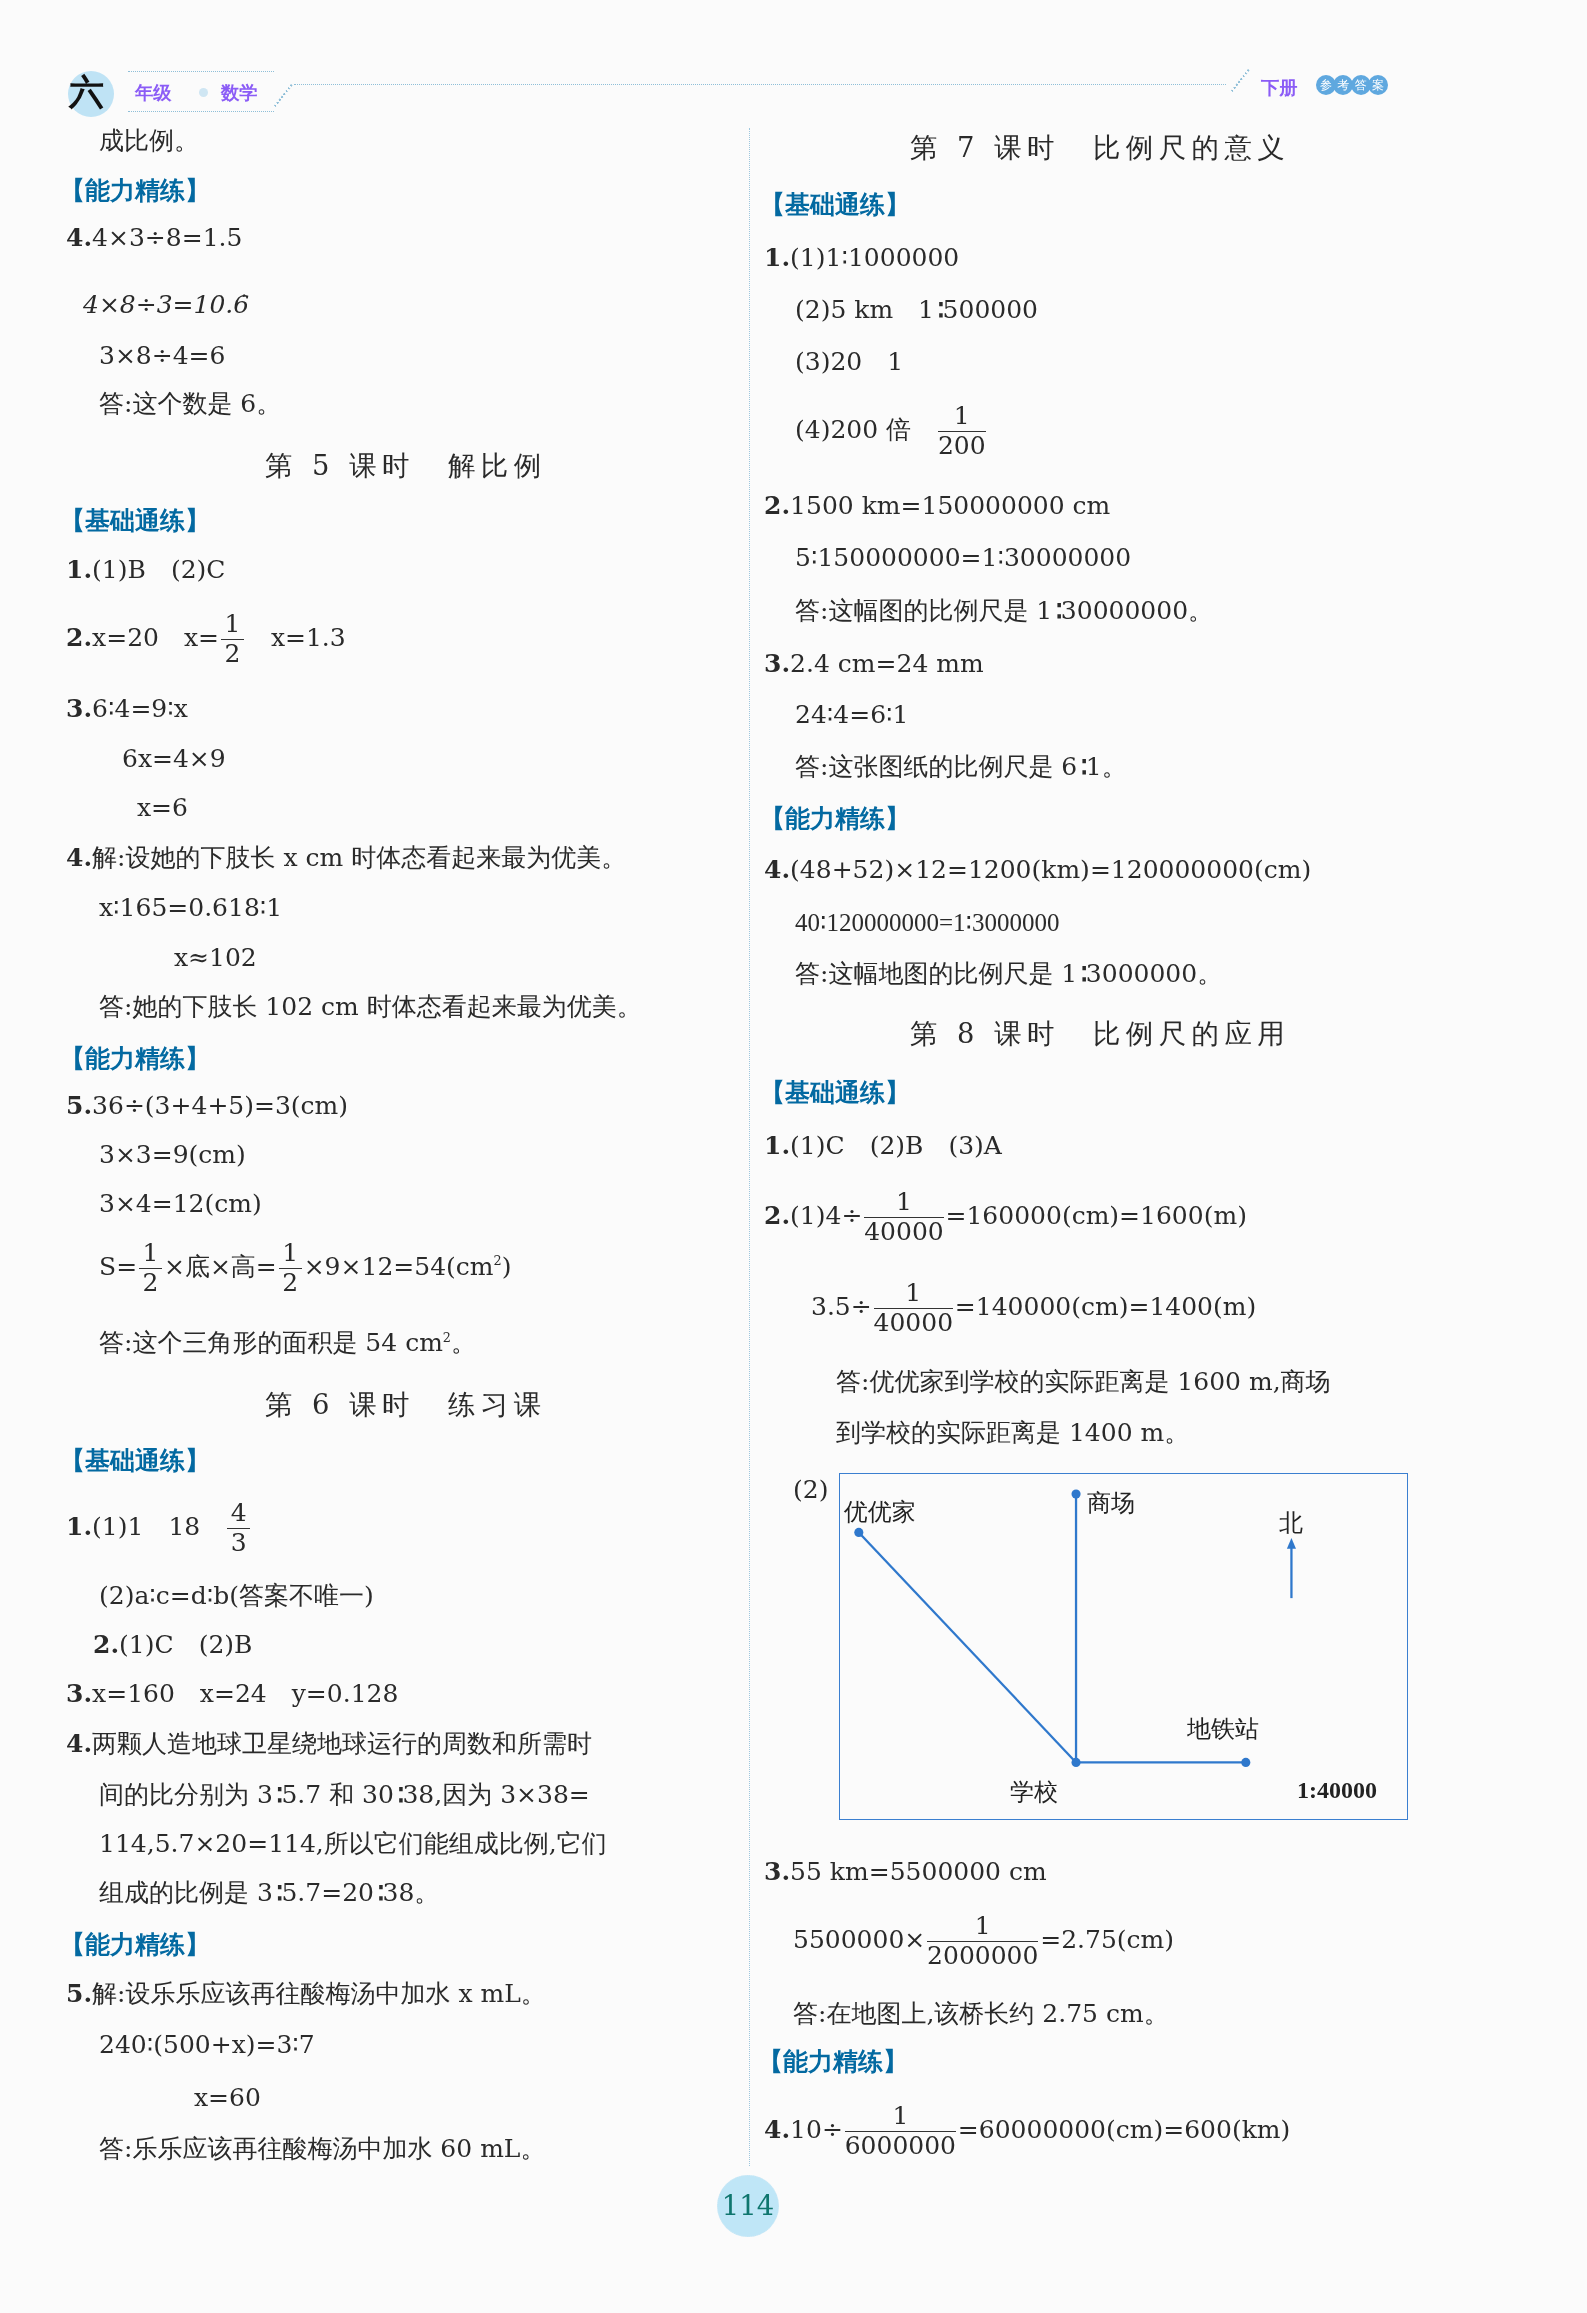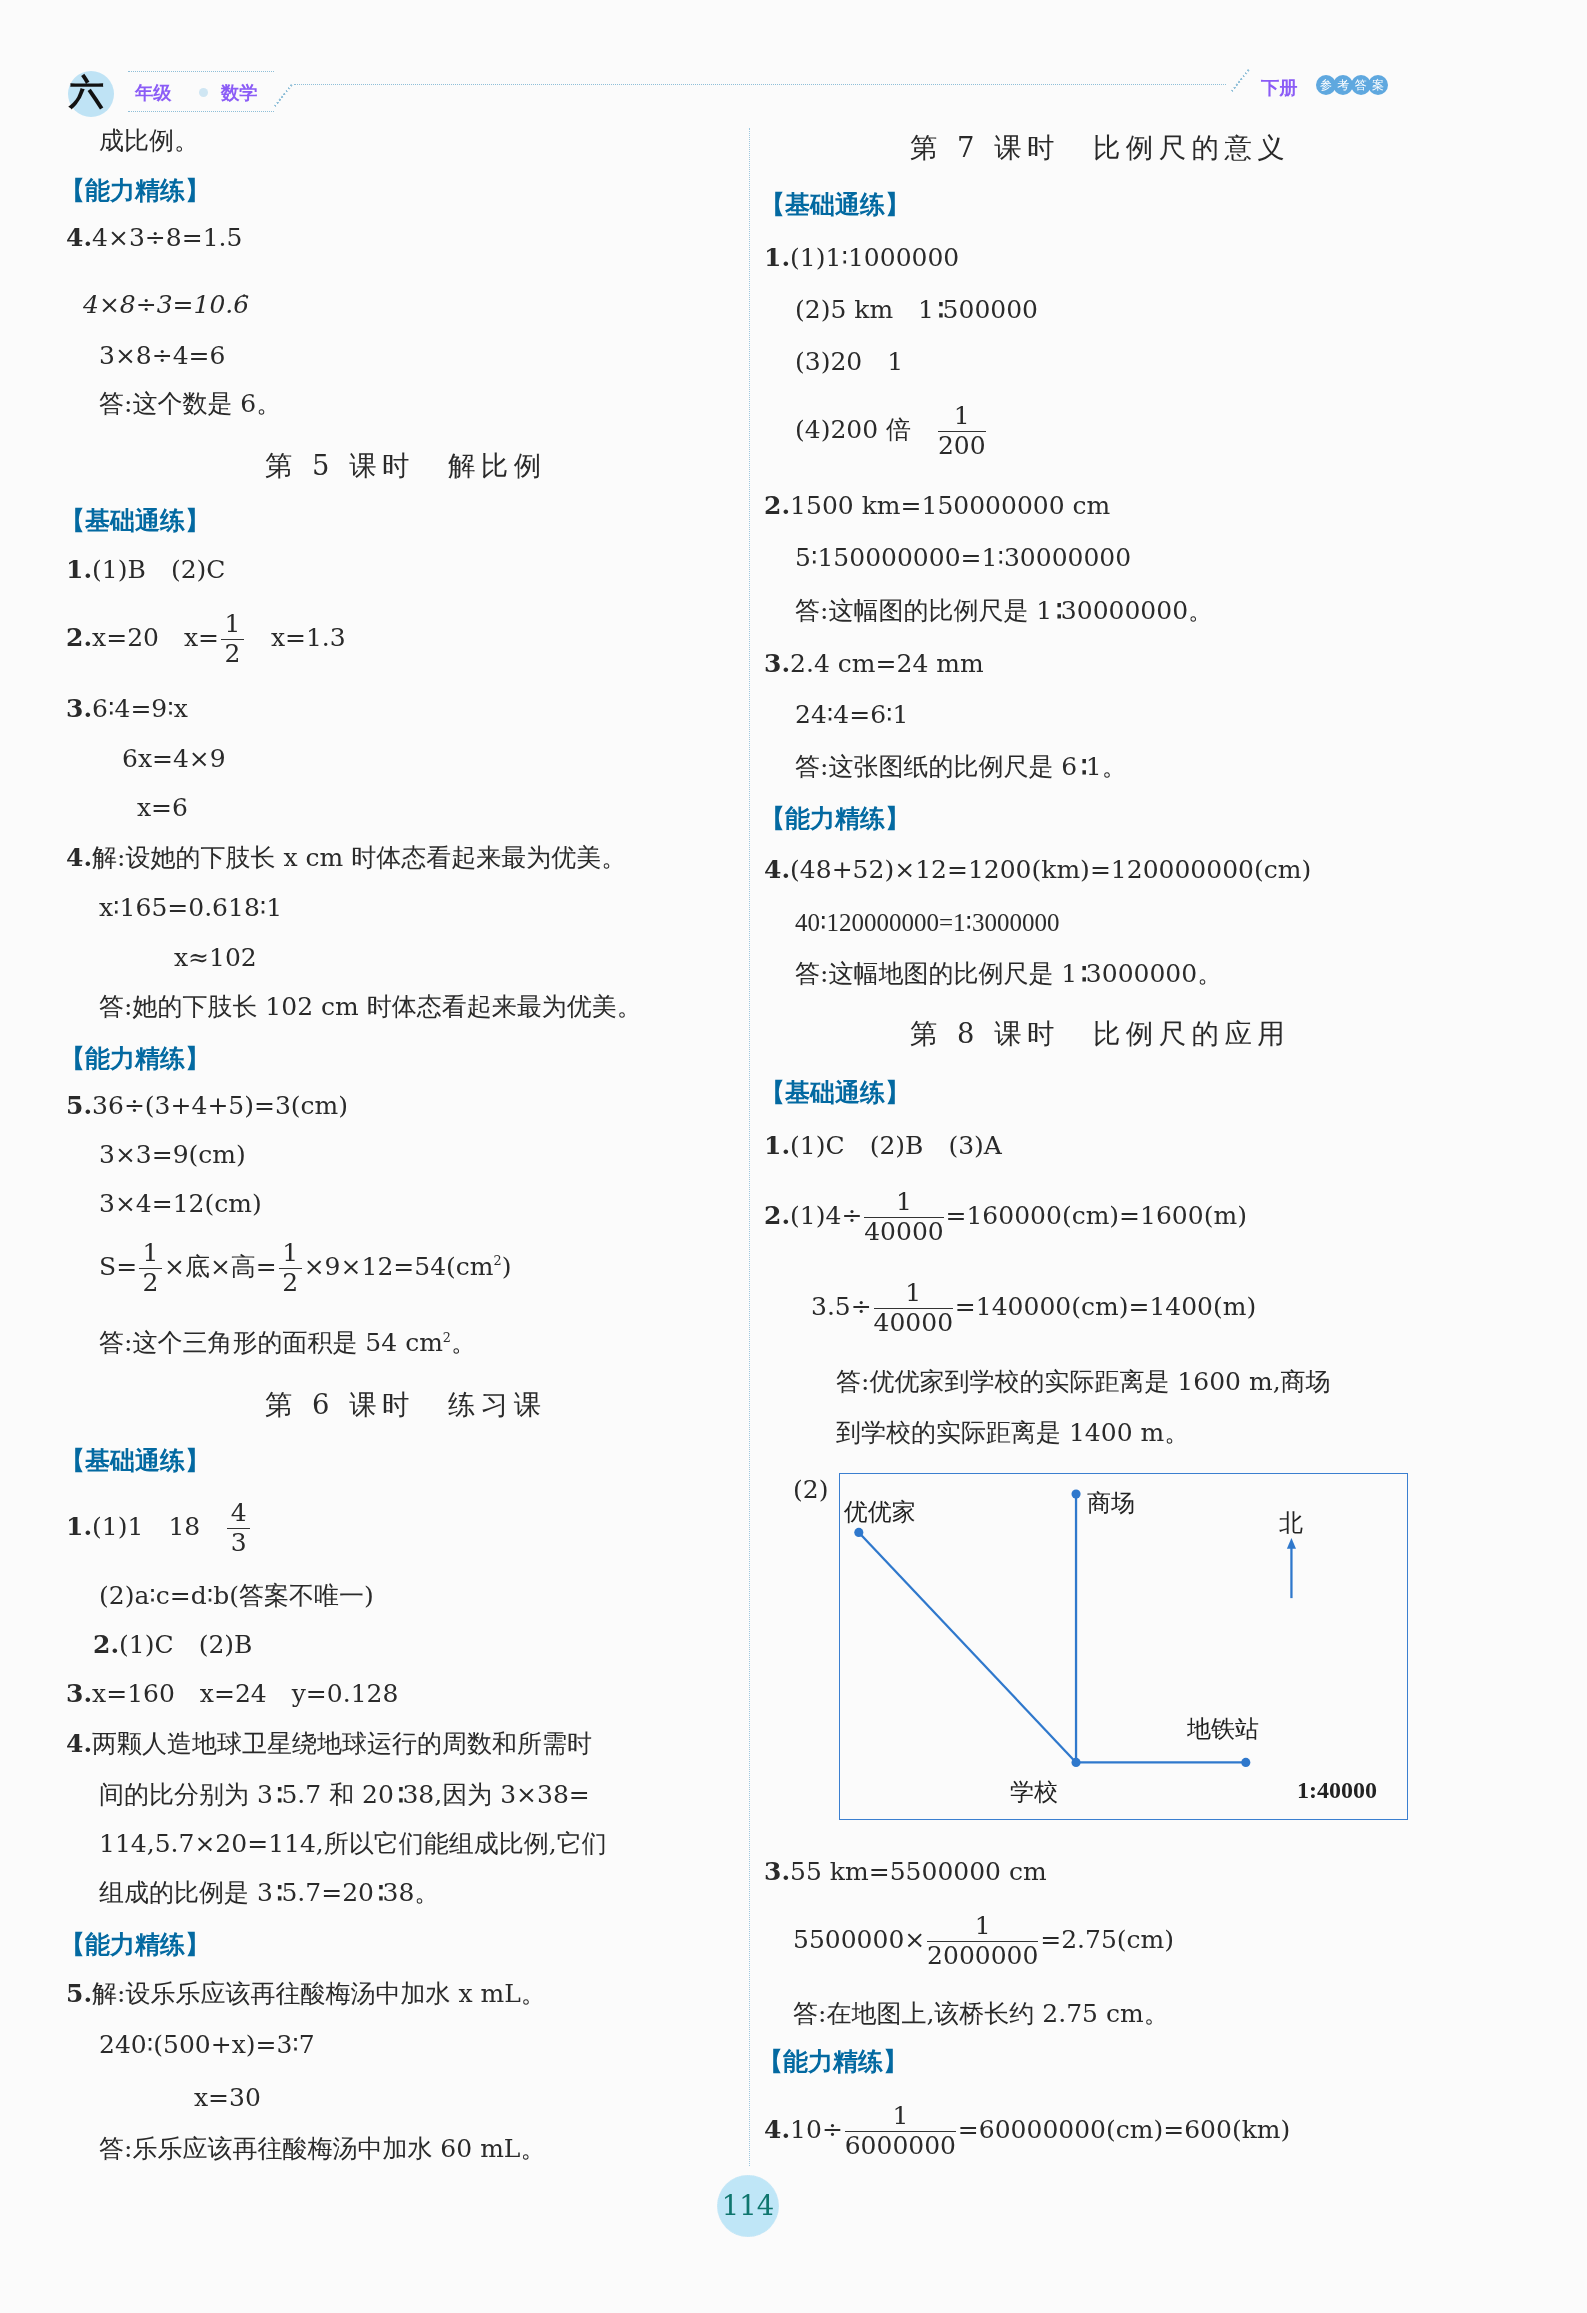--- a/index.html
+++ b/index.html
@@ -86,28 +86,28 @@
 </div>
 <div class="abs line" style="left:99px;top:1330px;"><span>答:这个三角形的面积是 54 cm</span><sup>2</sup><span>。</span></div>
 <div class="abs title" style="left:265px;top:1387px;">第 6 课时　练习课</div>
 
 <div class="abs sec" style="left:60px;top:1444px;">【基础通练】</div>
 <div class="abs line" style="left:66px;top:1499px;"><span class="num">1.</span><span>(1)1　18</span>　<span class="frac"><span class="n">4</span><span class="d">3</span></span></div>
 <div class="abs line" style="left:99px;top:1583px;">(2)a∶c=d∶b(答案不唯一)</div>
 <div class="abs line" style="left:66px;top:1632px;margin-left:27px;"><span class="num">2.</span><span>(1)C　(2)B</span></div>
 <div class="abs line" style="left:66px;top:1681px;"><span class="num">3.</span><span>x=160　x=24　y=0.128</span></div>
 <div class="abs line" style="left:66px;top:1731px;"><span class="num">4.</span><span>两颗人造地球卫星绕地球运行的周数和所需时</span></div>
-<div class="abs line" style="left:99px;top:1782px;">间的比分别为 3∶5.7 和 20∶38,因为 3×38=</div>
+<div class="abs line" style="left:99px;top:1782px;">间的比分别为 3∶5.7 和 30∶38,因为 3×38=</div>
 <div class="abs line" style="left:99px;top:1831px;">114,5.7×20=114,所以它们能组成比例,它们</div>
 <div class="abs line" style="left:99px;top:1880px;">组成的比例是 3∶5.7=20∶38。</div>
 
 <div class="abs sec" style="left:60px;top:1928px;">【能力精练】</div>
 <div class="abs line" style="left:66px;top:1981px;"><span class="num">5.</span><span>解:设乐乐应该再往酸梅汤中加水 x mL。</span></div>
 <div class="abs line" style="left:99px;top:2032px;">240∶(500+x)=3∶7</div>
-<div class="abs line" style="left:194px;top:2085px;">x=30</div>
+<div class="abs line" style="left:194px;top:2085px;">x=60</div>
 <div class="abs line" style="left:99px;top:2136px;">答:乐乐应该再往酸梅汤中加水 60 mL。</div>
 
 <div class="abs title" style="left:910px;top:130px;">第 7 课时　比例尺的意义</div>
 <div class="abs sec" style="left:760px;top:188px;">【基础通练】</div>
 <div class="abs line" style="left:764px;top:245px;"><span class="num">1.</span><span>(1)1∶1000000</span></div>
 <div class="abs line" style="left:795px;top:297px;">(2)5 km　1∶500000</div>
 <div class="abs line" style="left:795px;top:349px;">(3)20　1</div>
 <div class="abs line" style="left:795px;top:402px;"><span>(4)200 倍</span>　<span class="frac"><span class="n">1</span><span class="d">200</span></span></div>
 
 <div class="abs line" style="left:764px;top:493px;"><span class="num">2.</span><span>1500 km=150000000 cm</span></div>

